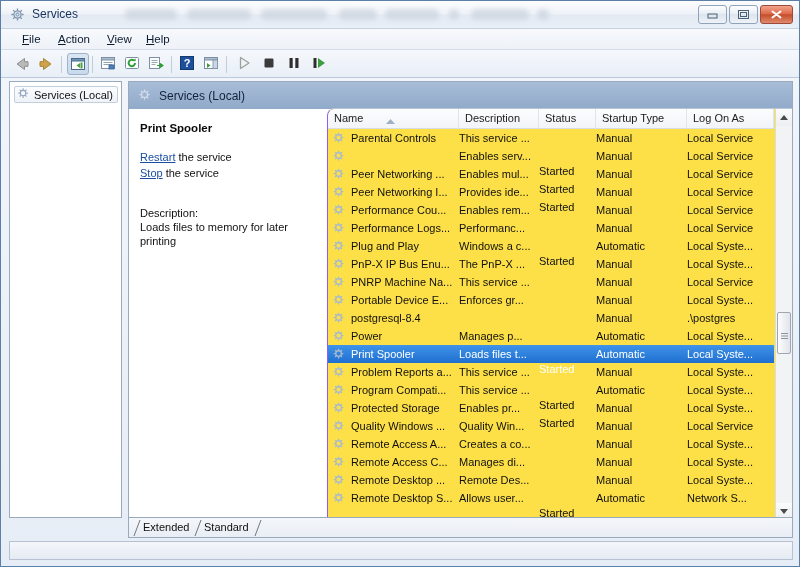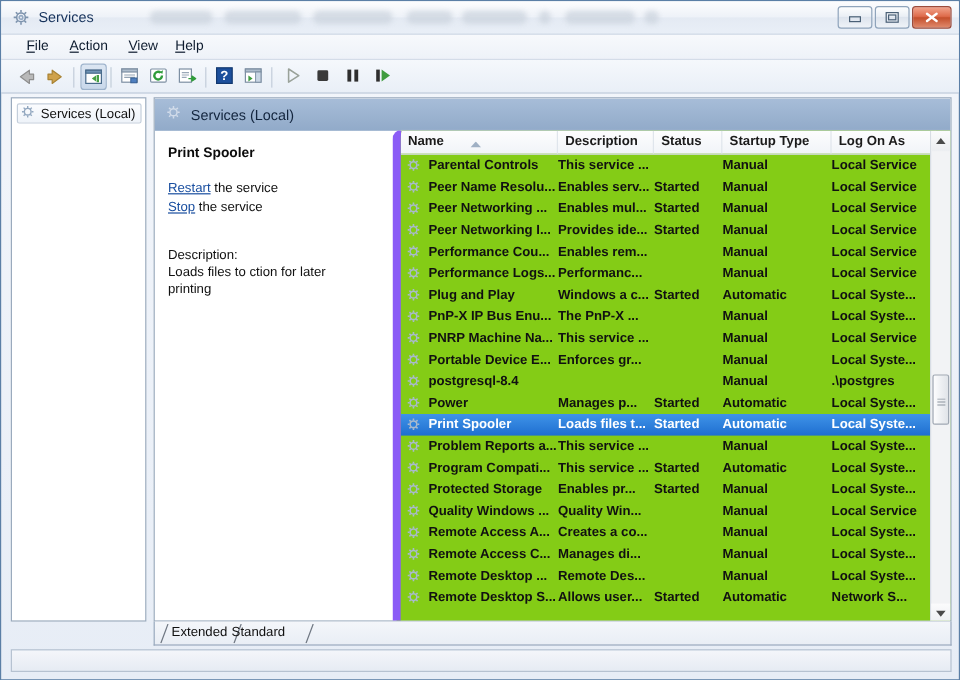--- a/index.html
+++ b/index.html
@@ -199,27 +199,26 @@
     color: #111;
     line-height: 14px;
     width: 165px;
   }
 
   
   #listpanel {
     position: absolute;
     left: 198px; top: 26px;
     width: 465px; height: 411px;
-    background: #84cc16;
+    background: #fde047;
     border-top: 1px solid #b9c6d6;
-    border-left: 7px solid #8b5cf6;
+    border-left: 1px solid #8b5cf6;
     border-top-left-radius: 8px;
     box-sizing: border-box;
     overflow: hidden;
-    font-weight: bold;
   }
   #listheader {
     position: absolute;
     left: 0; top: 0;
     width: 446px; height: 20px;
     background: linear-gradient(180deg, #fdfdfe 0%, #f1f4f8 100%);
     border-bottom: 1px solid #d6dde6;
     box-sizing: border-box;
   }
   .col-head {
@@ -261,21 +260,21 @@
     position: absolute;
     top: 0;
     font-size: 11px;
     color: #111111;
     overflow: hidden;
     text-overflow: clip;
     white-space: nowrap;
   }
   .c-name  { left: 23px; width: 108px; }
   .c-desc  { left: 131px; width: 78px; }
-  .c-stat  { left: 211px; width: 62px; }
+  .c-stat  { left: 211px; width: 62px; margin-top: 15px; }
   .c-start { left: 268px; width: 88px; }
   .c-logon { left: 359px; width: 85px; }
   .row-icon {
     position: absolute;
     left: 4px; top: 2px;
     width: 14px; height: 14px;
   }
 
   
   #vscroll {
@@ -511,21 +510,21 @@
     <div id="detail-body">
       <div id="svc-title">Print Spooler</div>
       <div class="svc-link-line">
         <span class="svc-link">Restart</span><span> the service</span>
       </div>
       <div class="svc-link-line">
         <span class="svc-link">Stop</span><span> the service</span>
       </div>
       <div id="desc-block">
         <div>Description:</div>
-        <div>Loads files to ction for later printing</div>
+        <div>Loads files to memory for later printing</div>
       </div>
     </div>
 
     <div id="listpanel">
 
       <div id="listheader">
         <div class="col-head" style="left:0px;width:131px;">
           <span>Name</span>
           <span id="sort-arrow">
             <svg width="9" height="5" viewBox="0 0 9 5">
@@ -553,21 +552,20 @@
             <span class="cell c-start">Manual</span>
             <span class="cell c-logon">Local Service</span>
           </div>
           <div class="row">
             <span class="row-icon"><svg width="14" height="14" viewBox="0 0 16 16">
                 <g fill="none" stroke="#a9bacd" stroke-width="1.5">
                   <circle cx="7.5" cy="7.5" r="3.2"></circle>
                   <path d="M7.5 2v1.8M7.5 11.2V13M2 7.5h1.8M11.2 7.5H13M3.6 3.6l1.3 1.3M10.1 10.1l1.3 1.3M11.4 3.6l-1.3 1.3M4.9 10.1l-1.3 1.3"></path>
                 </g>
               </svg></span>
-            <span class="cell c-name">Peer Name Resolu...</span>
             <span class="cell c-desc">Enables serv...</span>
             <span class="cell c-stat">Started</span>
             <span class="cell c-start">Manual</span>
             <span class="cell c-logon">Local Service</span>
           </div>
           <div class="row">
             <span class="row-icon"><svg width="14" height="14" viewBox="0 0 16 16">
                 <g fill="none" stroke="#a9bacd" stroke-width="1.5">
                   <circle cx="7.5" cy="7.5" r="3.2"></circle>
                   <path d="M7.5 2v1.8M7.5 11.2V13M2 7.5h1.8M11.2 7.5H13M3.6 3.6l1.3 1.3M10.1 10.1l1.3 1.3M11.4 3.6l-1.3 1.3M4.9 10.1l-1.3 1.3"></path>
@@ -845,21 +843,21 @@
       <svg width="9" height="16" viewBox="0 0 9 16">
           <path d="M7 0L1 16" stroke="#6f7782" stroke-width="1" fill="none"></path>
         </svg>
     </span>
     <span class="tab" style="left:14px;">Extended</span>
     <span class="tab-slash" style="left:65px;">
       <svg width="9" height="16" viewBox="0 0 9 16">
           <path d="M7 0L1 16" stroke="#6f7782" stroke-width="1" fill="none"></path>
         </svg>
     </span>
-    <span class="tab" style="left:64px;">Standard</span>
+    <span class="tab" style="left:75px;">Standard</span>
     <span class="tab-slash" style="left:125px;">
       <svg width="9" height="16" viewBox="0 0 9 16">
           <path d="M7 0L1 16" stroke="#6f7782" stroke-width="1" fill="none"></path>
         </svg>
     </span>
   </div>
 
   <div id="statusbar"></div>
 
 </div>

